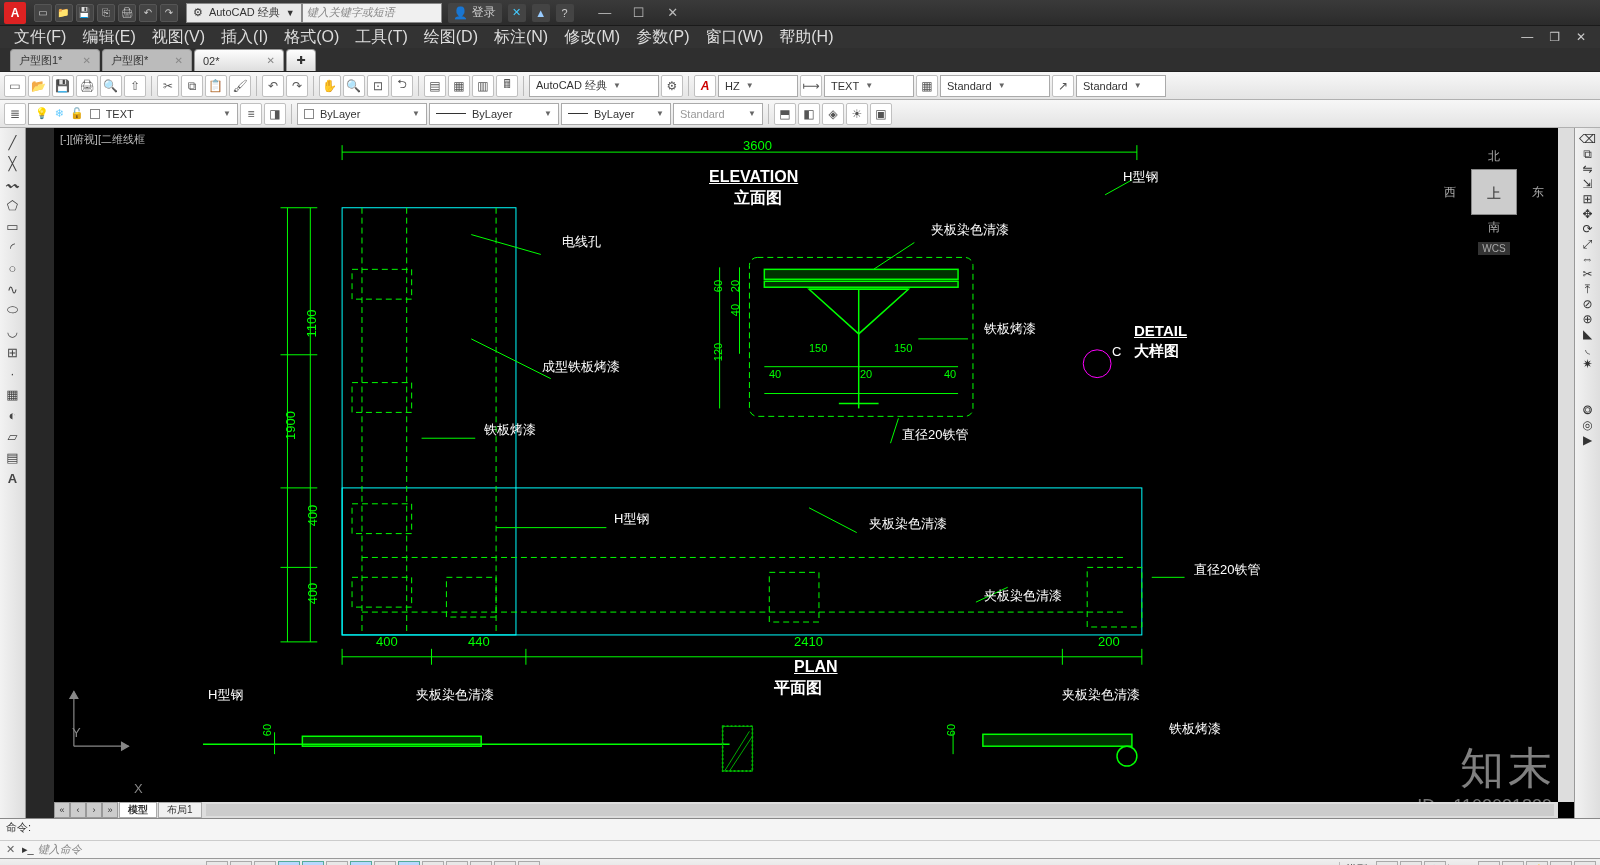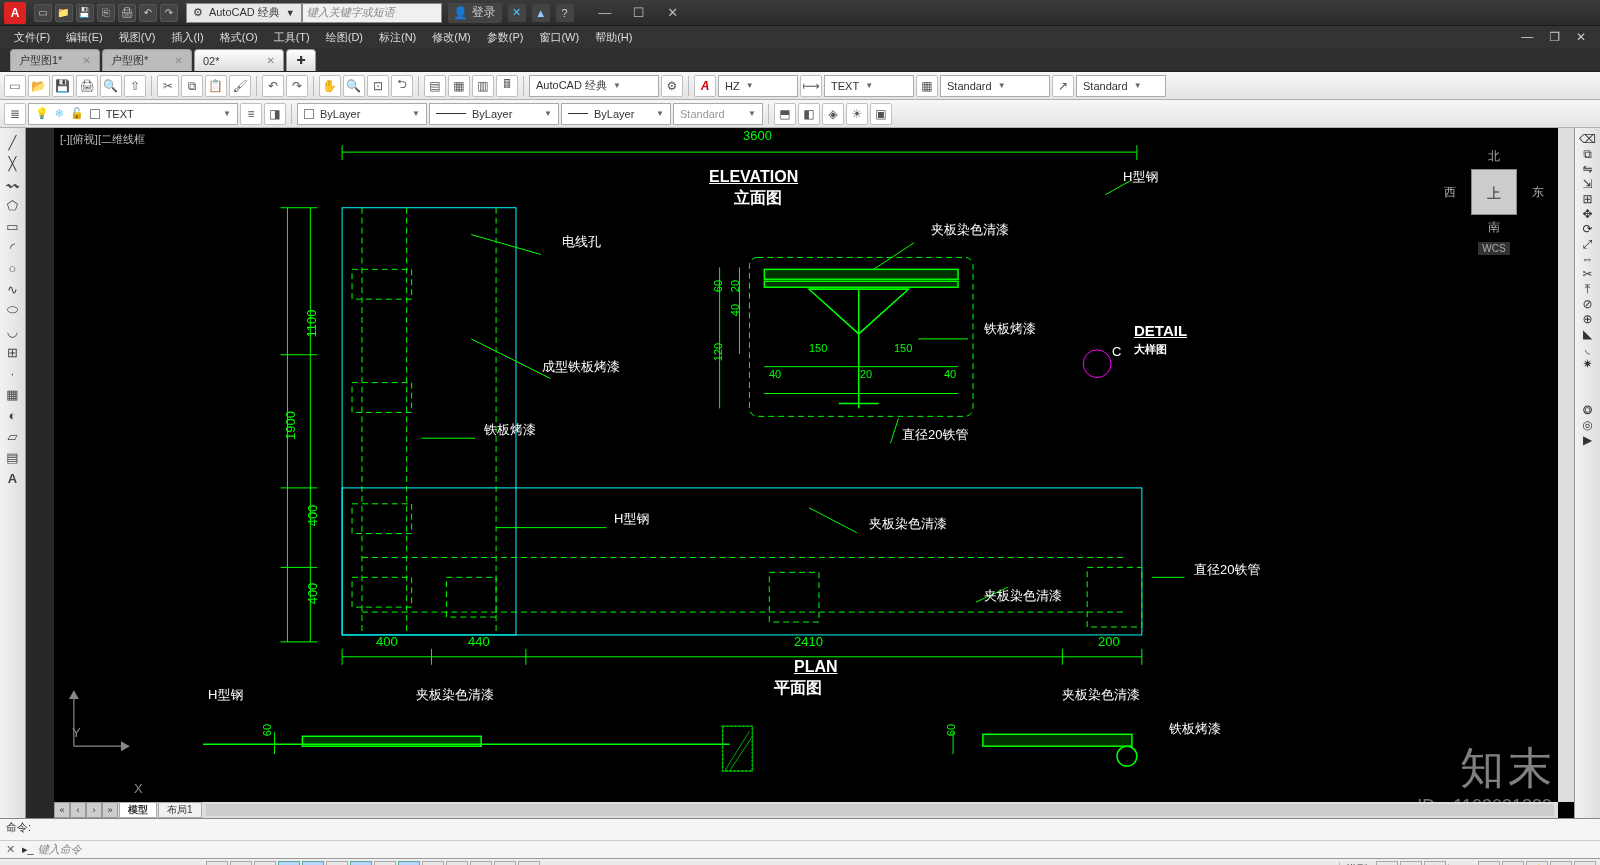--- a/index.html
+++ b/index.html
@@ -15,21 +15,21 @@
 .title-center { flex: 1; text-align: center; color: #ddd; font-size: 12px; }
 .search-box { width: 140px; height: 20px; background: #f0f0f0; border: 1px solid #888; font-size: 11px; color: #888; font-style: italic; padding: 0 4px; display: flex; align-items: center; }
 .title-right { display: flex; align-items: center; gap: 6px; margin: 0 6px; color: #ccc; }
 .login { display: flex; align-items: center; gap: 3px; background: #444; padding: 0 6px; height: 20px; border-radius: 2px; }
 .ticon { width: 18px; height: 18px; background: #444; border-radius: 2px; display: flex; align-items: center; justify-content: center; font-size: 11px; }
 .win-btns { display: flex; margin-left: 8px; }
 .win-btn { width: 34px; height: 22px; display: flex; align-items: center; justify-content: center; color: #bbb; font-size: 13px; }
 
 
 .menubar { height: 22px; background: #333; display: flex; align-items: center; padding: 0 8px; gap: 4px; }
-.menu-item { color: #ddd; padding: 2px 6px; font-size: 11px; cursor: default; }
+.menu-item { color: #ddd; padding: 2px 6px; font-size: 16px; cursor: default; }
 .menubar .sep { flex: 1; }
 .menubar .x { color: #ccc; padding: 0 6px; }
 
 
 .doctabs { height: 24px; background: #2f2f2f; display: flex; align-items: flex-end; padding-left: 10px; gap: 2px; border-bottom: 1px solid #222; }
 .doctab { height: 22px; min-width: 90px; background: linear-gradient(#fdfdfd,#dedede); border: 1px solid #999; border-bottom: none; border-radius: 4px 4px 0 0; display: flex; align-items: center; padding: 0 8px; gap: 6px; font-size: 11px; color: #333; }
 .doctab .x { font-size: 10px; color: #888; margin-left: auto; }
 .doctab.inactive { background: #bbb; }
 
 
@@ -384,25 +384,25 @@
       </g>
 
       <g stroke="#888" stroke-width="1.2" fill="none" transform="translate(20,610)">
         <line x1="0" y1="0" x2="55" y2="0"></line>
           <polygon points="55,0 48,-4 48,4" fill="#888"></polygon>
         <line x1="0" y1="0" x2="0" y2="-55"></line>
           <polygon points="0,-55 -4,-48 4,-48" fill="#888"></polygon>
       </g>
     </svg>
 
-    <div class="dlabel green" style="left:689px;top:0">3600</div>
+    <div class="dlabel green" style="left:689px;top:10px">3600</div>
     <div class="dlabel bold" style="left:655px;top:40px;text-decoration:underline">ELEVATION</div>
     <div class="dlabel bold" style="left:680px;top:60px">立面图</div>
     <div class="dlabel" style="left:1080px;top:194px;font-weight:bold;font-size:15px;text-decoration:underline">DETAIL</div>
-    <div class="dlabel" style="left:1080px;top:214px;font-weight:bold;font-size:11px">大样图</div>
+    <div class="dlabel" style="left:1080px;top:214px;font-weight:bold;font-size:15px">大样图</div>
     <div class="dlabel" style="left:1058px;top:216px;color:#fff">C</div>
     <div class="dlabel bold" style="left:740px;top:530px;text-decoration:underline">PLAN</div>
     <div class="dlabel bold" style="left:720px;top:550px">平面图</div>
 
     <div class="dlabel green" style="left:244px;top:188px;transform:rotate(-90deg)">1100</div>
     <div class="dlabel green" style="left:222px;top:290px;transform:rotate(-90deg)">1900</div>
     <div class="dlabel green" style="left:248px;top:380px;transform:rotate(-90deg)">400</div>
     <div class="dlabel green" style="left:248px;top:458px;transform:rotate(-90deg)">400</div>
 
     <div class="dlabel green" style="left:322px;top:506px">400</div>

